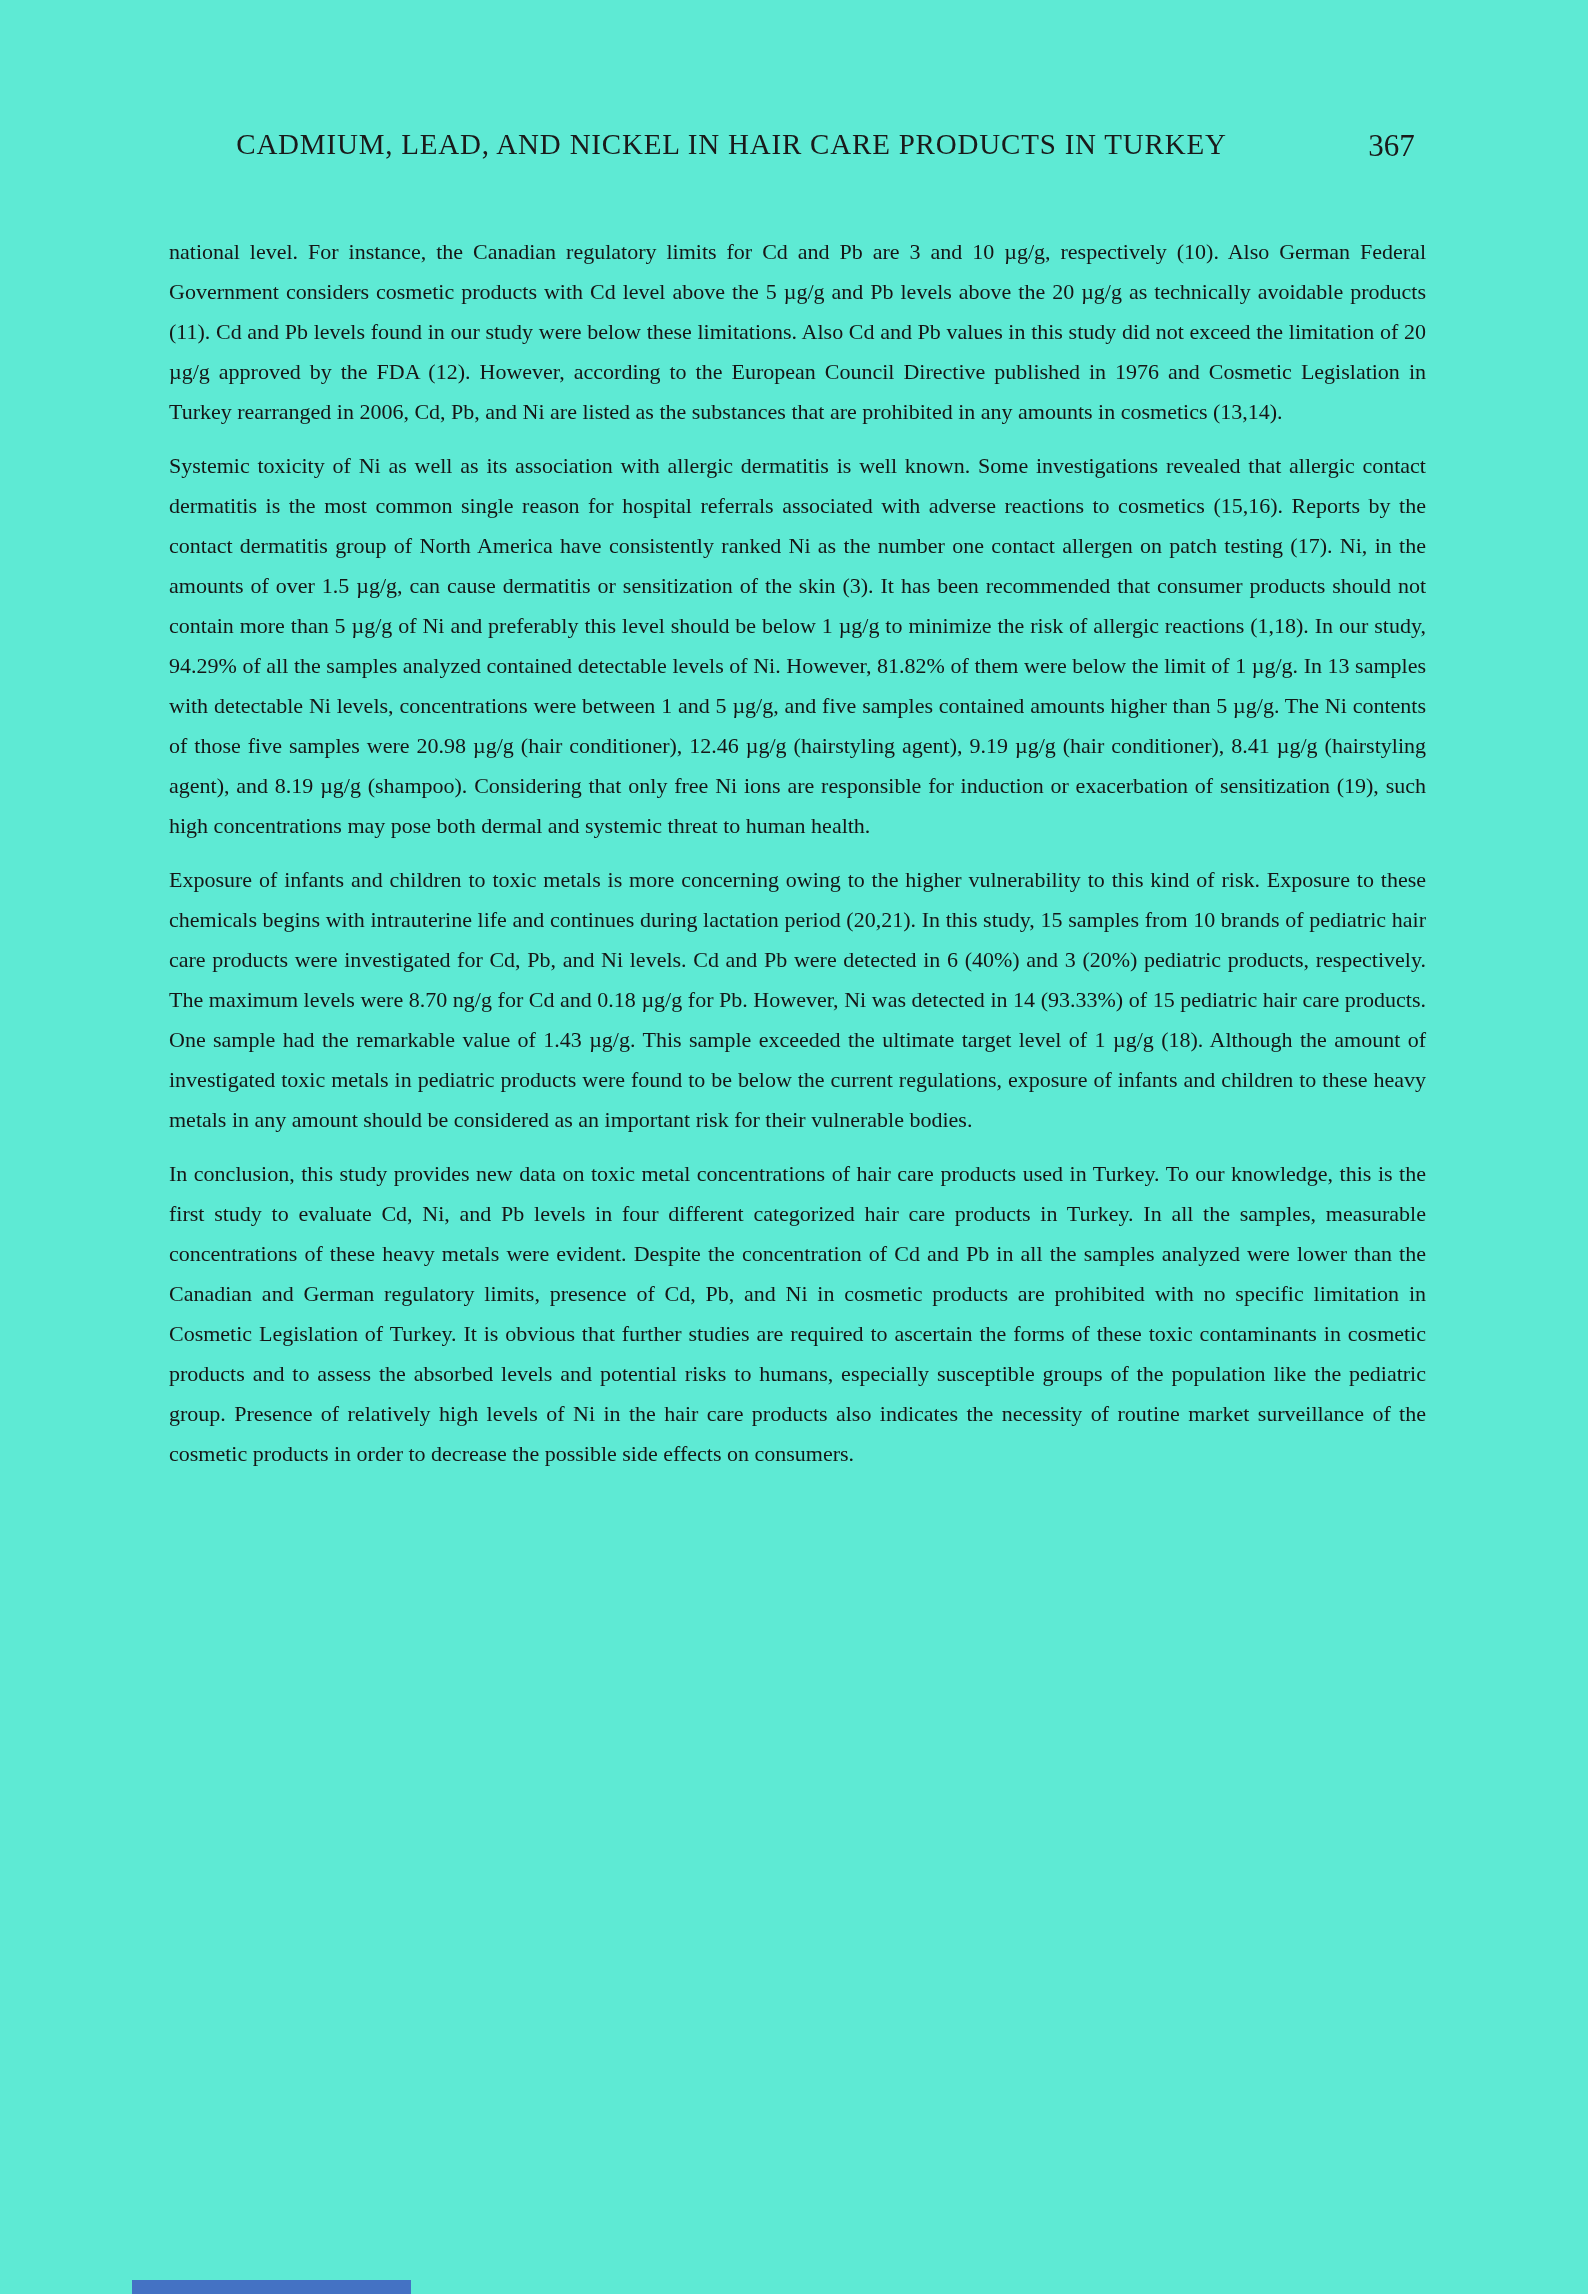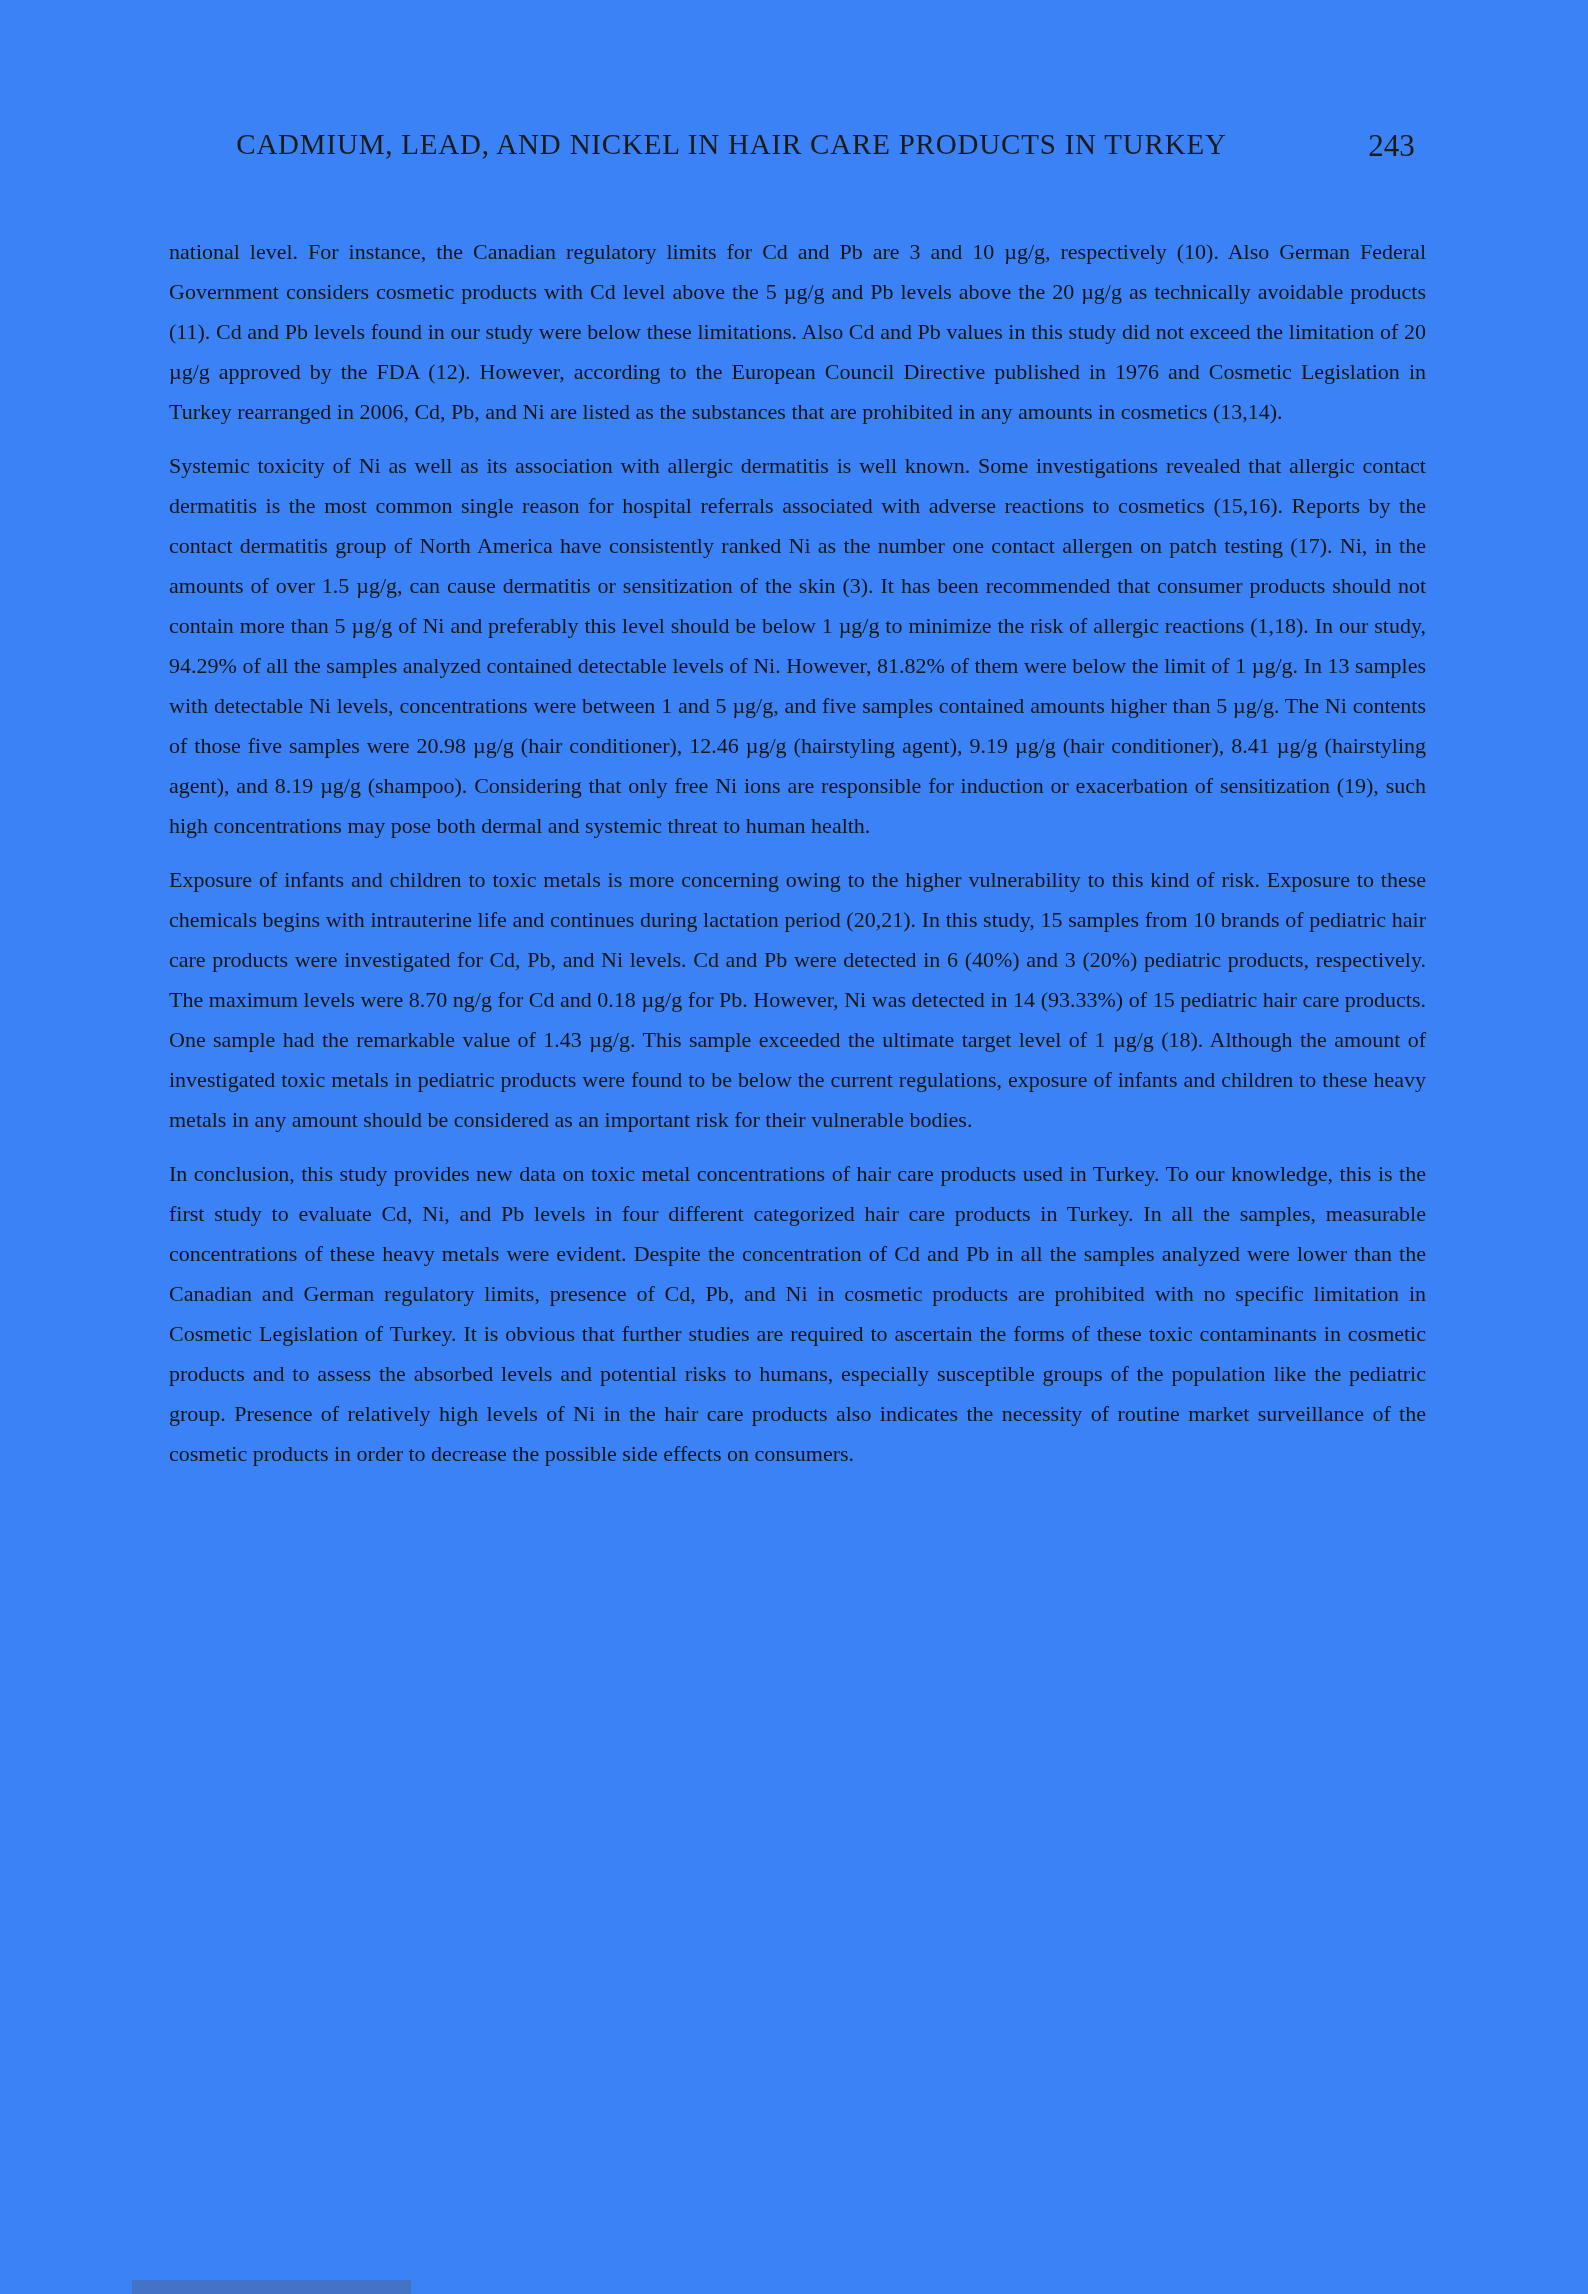--- a/index.html
+++ b/index.html
@@ -9,21 +9,21 @@
     height: 2295px;
     background: #ffffff;
     position: relative;
     font-family: "Liberation Serif", "DejaVu Serif", serif;
     color: #161616;
     overflow: hidden;
   }
   .page {
     position: absolute;
     inset: 0;
-    background: #3b82f6;
+    background: #5eead4;
   }
   .running-head {
     position: absolute;
     top: 128px;
     left: 169px;
     width: 1257px;
     height: 38px;
   }
   .running-head .head-title {
     position: absolute;
@@ -65,21 +65,21 @@
     background: #4472c4;
   }
 </style>
 </head>
 <body>
 
 <div class="page">
 
   <header class="running-head">
     <div class="head-title">CADMIUM, LEAD, AND NICKEL IN HAIR CARE PRODUCTS IN TURKEY</div>
-    <div class="page-number">243</div>
+    <div class="page-number">367</div>
   </header>
 
   <main class="article-text">
     <p>national level. For instance, the Canadian regulatory limits for Cd and Pb are 3 and 10 µg/g, respectively (10). Also German Federal Government considers cosmetic products with Cd level above the 5 µg/g and Pb levels above the 20 µg/g as technically avoidable products (11). Cd and Pb levels found in our study were below these limitations. Also Cd and Pb values in this study did not exceed the limitation of 20 µg/g approved by the FDA (12). However, according to the European Council Directive published in 1976 and Cosmetic Legislation in Turkey rearranged in 2006, Cd, Pb, and Ni are listed as the substances that are prohibited in any amounts in cosmetics (13,14).</p>
     <p>Systemic toxicity of Ni as well as its association with allergic dermatitis is well known. Some investigations revealed that allergic contact dermatitis is the most common single reason for hospital referrals associated with adverse reactions to cosmetics (15,16). Reports by the contact dermatitis group of North America have consistently ranked Ni as the number one contact allergen on patch testing (17). Ni, in the amounts of over 1.5 µg/g, can cause dermatitis or sensitization of the skin (3). It has been recommended that consumer products should not contain more than 5 µg/g of Ni and preferably this level should be below 1 µg/g to minimize the risk of allergic reactions (1,18). In our study, 94.29% of all the samples analyzed contained detectable levels of Ni. However, 81.82% of them were below the limit of 1 µg/g. In 13 samples with detectable Ni levels, concentrations were between 1 and 5 µg/g, and five samples contained amounts higher than 5 µg/g. The Ni contents of those five samples were 20.98 µg/g (hair conditioner), 12.46 µg/g (hairstyling agent), 9.19 µg/g (hair conditioner), 8.41 µg/g (hairstyling agent), and 8.19 µg/g (shampoo). Considering that only free Ni ions are responsible for induction or exacerbation of sensitization (19), such high concentrations may pose both dermal and systemic threat to human health.</p>
     <p>Exposure of infants and children to toxic metals is more concerning owing to the higher vulnerability to this kind of risk. Exposure to these chemicals begins with intrauterine life and continues during lactation period (20,21). In this study, 15 samples from 10 brands of pediatric hair care products were investigated for Cd, Pb, and Ni levels. Cd and Pb were detected in 6 (40%) and 3 (20%) pediatric products, respectively. The maximum levels were 8.70 ng/g for Cd and 0.18 µg/g for Pb. However, Ni was detected in 14 (93.33%) of 15 pediatric hair care products. One sample had the remarkable value of 1.43 µg/g. This sample exceeded the ultimate target level of 1 µg/g (18). Although the amount of investigated toxic metals in pediatric products were found to be below the current regulations, exposure of infants and children to these heavy metals in any amount should be considered as an important risk for their vulnerable bodies.</p>
     <p>In conclusion, this study provides new data on toxic metal concentrations of hair care products used in Turkey. To our knowledge, this is the first study to evaluate Cd, Ni, and Pb levels in four different categorized hair care products in Turkey. In all the samples, measurable concentrations of these heavy metals were evident. Despite the concentration of Cd and Pb in all the samples analyzed were lower than the Canadian and German regulatory limits, presence of Cd, Pb, and Ni in cosmetic products are prohibited with no specific limitation in Cosmetic Legislation of Turkey. It is obvious that further studies are required to ascertain the forms of these toxic contaminants in cosmetic products and to assess the absorbed levels and potential risks to humans, especially susceptible groups of the population like the pediatric group. Presence of relatively high levels of Ni in the hair care products also indicates the necessity of routine market surveillance of the cosmetic products in order to decrease the possible side effects on consumers.</p>
   </main>
 
   <div class="bottom-bar"></div>

